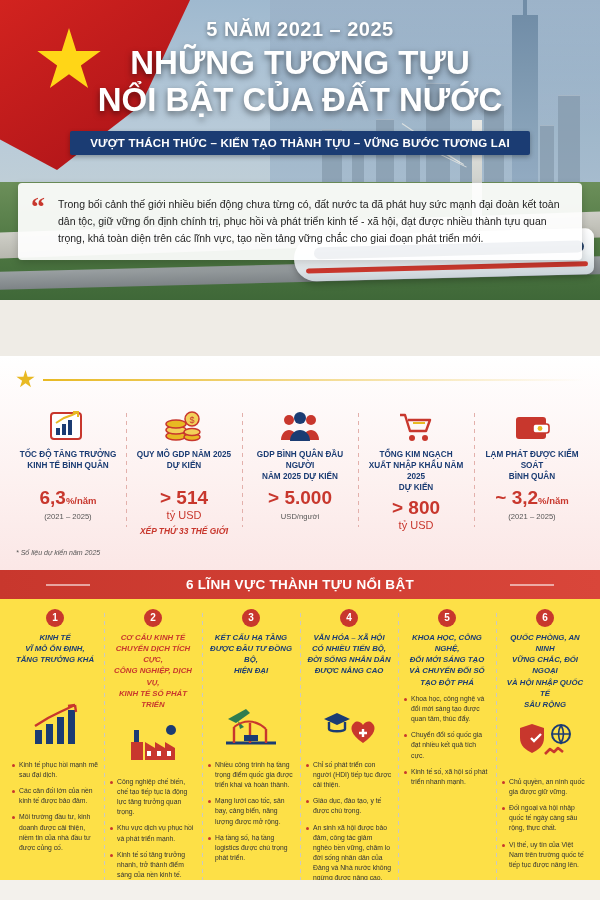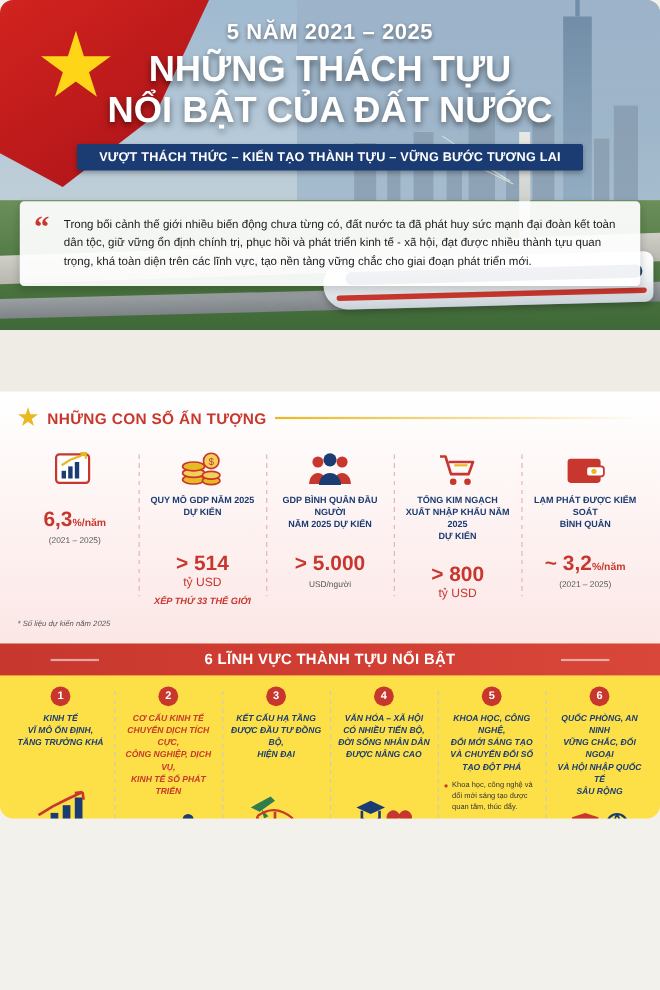--- a/index.html
+++ b/index.html
@@ -3,21 +3,21 @@
 <meta charset="utf-8">
 <style>
   * { box-sizing: border-box; margin: 0; padding: 0; }
   html, body { width: 600px; height: 900px; }
   body {
     font-family: "Liberation Sans", sans-serif;
     background: #f3f1ec;
     position: relative;
     overflow: hidden;
   }
-  .page { width: 600px; height: 744px; position: relative; overflow: hidden; background: #efece6; border-radius: 12px; }
+  .page { width: 600px; height: 880px; position: relative; overflow: hidden; background: #efece6; }
 
   
   .hero {
     position: relative;
     height: 300px;
     background: linear-gradient(180deg, #9fb9cf 0%, #b9cbd9 45%, #cdd6d2 100%);
     overflow: hidden;
   }
   .hero-city {
     position: absolute; right: 0; top: 0; width: 330px; height: 215px;
@@ -122,21 +122,21 @@
   .sec-rule { flex: 1; height: 2px; background: linear-gradient(90deg,#e8b923,rgba(232,185,35,0)); }
 
   .stats { display: flex; padding: 8px 10px 0; }
   .stat { flex: 1; padding: 4px 6px; text-align: center; position: relative; }
   .stat + .stat:before {
     content: ""; position: absolute; left: 0; top: 14px; bottom: 14px; width: 1px;
     background: repeating-linear-gradient(180deg,#e3b0ab 0 4px, transparent 4px 8px);
   }
   .stat-icon { height: 40px; display: flex; align-items: flex-end; justify-content: center; margin-bottom: 6px; }
   .stat-label { font-size: 8.2px; font-weight: bold; color: #1b3c73; line-height: 1.35; min-height: 34px; }
-  .stat-value { font-size: 19px; font-weight: bold; color: #c8372d; margin-top: 20px; line-height: 1.1; }
+  .stat-value { font-size: 19px; font-weight: bold; color: #c8372d; margin-top: 5px; line-height: 1.1; }
   .stat-value .unit { font-size: 9.5px; font-weight: bold; }
   .stat-value2 { font-size: 11px; font-weight: normal; color: #c8372d; line-height: 1.25; }
   .stat-note { font-size: 7.6px; color: #555; margin-top: 3px; line-height: 1.3; }
   .stat-note.red { color: #c8372d; font-weight: bold; font-size: 8.4px; font-style: italic; }
   .foot-note { font-size: 7px; font-style: italic; color: #555; padding: 8px 0 0 16px; }
 
   
   .sec-fields { background: #fde047; padding-bottom: 22px; }
   .fields-head {
     background: linear-gradient(90deg,#c8372d,#d9463a);
@@ -211,53 +211,53 @@
     <div class="train">
       <div class="train-stripe"></div>
     </div>
 
     <div class="flag">
       <div class="star"></div>
     </div>
 
     <div class="hero-text">
       <div class="h-years">5 NĂM 2021 – 2025</div>
-      <div class="h-title1">NHỮNG THÁCH TỰU</div>
+      <div class="h-title1">NHỮNG TƯƠNG TỰU</div>
       <div class="h-title2">NỔI BẬT CỦA ĐẤT NƯỚC</div>
       <div class="h-sub">VƯỢT THÁCH THỨC – KIẾN TẠO THÀNH TỰU – VỮNG BƯỚC TƯƠNG LAI</div>
     </div>
   </div>
 
   <div class="quote-wrap">
     <div class="quote">
       <span class="qmark">“</span>
       <p>Trong bối cảnh thế giới nhiều biến động chưa từng có, đất nước ta đã phát huy sức mạnh đại đoàn kết toàn dân tộc, giữ vững ổn định chính trị, phục hồi và phát triển kinh tế - xã hội, đạt được nhiều thành tựu quan trọng, khá toàn diện trên các lĩnh vực, tạo nền tảng vững chắc cho giai đoạn phát triển mới.</p>
     </div>
   </div>
 
   <div class="sec-numbers" style="margin-top:56px;">
     <div class="sec-head">
       <div class="sec-star"></div>
-      <h2>NHỮNG CON SỐ ẤN TƯỢNG</h2>
       <div class="sec-rule"></div>
     </div>
 
     <div class="stats">
 
       <div class="stat">
         <div class="stat-icon">
           <svg width="38" height="34" viewBox="0 0 38 34">
             <rect x="2" y="4" width="30" height="26" rx="3" fill="#fff" stroke="#c8372d" stroke-width="2"></rect>
             <rect x="7" y="19" width="4" height="7" fill="#1b3c73"></rect>
             <rect x="13" y="15" width="4" height="11" fill="#1b3c73"></rect>
             <rect x="19" y="11" width="4" height="15" fill="#1b3c73"></rect>
             <path d="M7 14 L15 9 L23 6 L29 3" stroke="#e8b923" stroke-width="2" fill="none"></path>
             <path d="M29 3 l-5 0 l5 0 l0 5" stroke="#e8b923" stroke-width="2" fill="none"></path>
           </svg>
         </div>
+        <div class="stat-label">TỐC ĐỘ TĂNG TRƯỞNG<br>KINH TẾ BÌNH QUÂN</div>
         <div class="stat-value"><span>6,3</span><span class="unit">%/năm</span></div>
         <div class="stat-note">(2021 – 2025)</div>
       </div>
 
       <div class="stat">
         <div class="stat-icon">
           <svg width="40" height="34" viewBox="0 0 40 34">
             <ellipse cx="12" cy="27" rx="10" ry="4" fill="#e8b923" stroke="#c8372d" stroke-width="1.5"></ellipse>
             <ellipse cx="12" cy="21" rx="10" ry="4" fill="#f3d05a" stroke="#c8372d" stroke-width="1.5"></ellipse>
             <ellipse cx="12" cy="15" rx="10" ry="4" fill="#e8b923" stroke="#c8372d" stroke-width="1.5"></ellipse>

